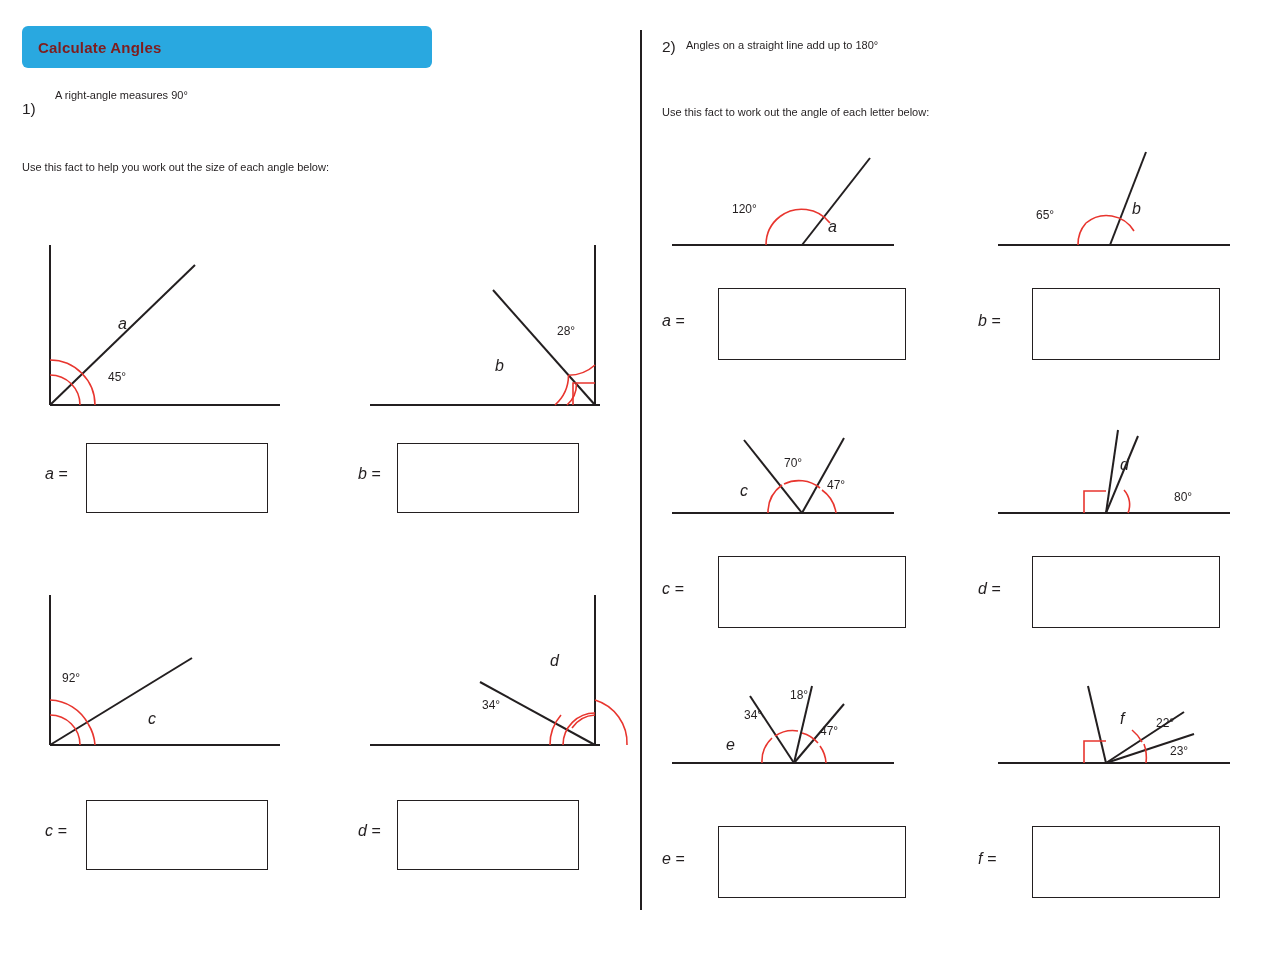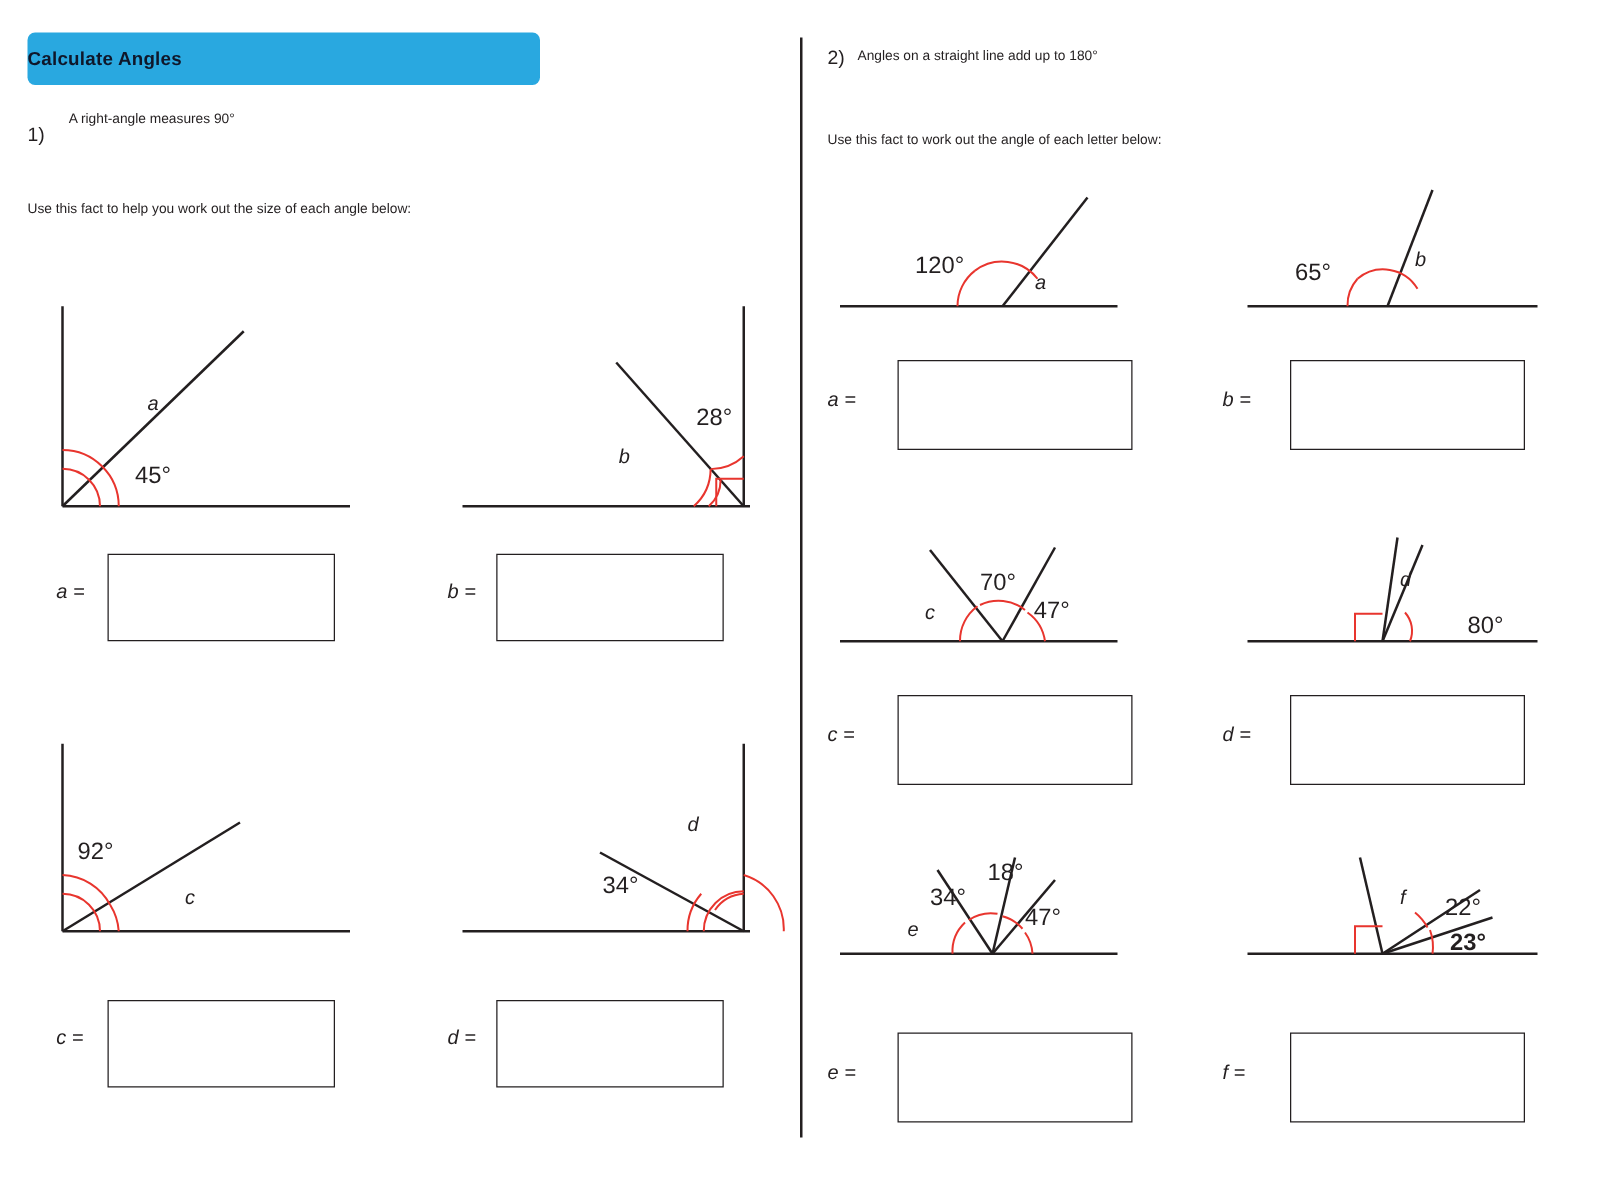--- a/index.html
+++ b/index.html
@@ -26,23 +26,24 @@
     left: 22px;
     top: 26px;
     width: 410px;
     height: 42px;
     background: #29a8e0;
     border-radius: 6px;
     display: flex;
     align-items: center;
   }
   .banner-text {
-    color: #0f172a;
+    color: #7f1d1d;
     font-weight: bold;
     font-size: 15px;
+    margin-left: 16px;
     letter-spacing: 0.2px;
   }
   
   .txt {
     position: absolute;
     font-size: 11px;
     line-height: 1.35;
     white-space: pre;
   }
   .q-num {
@@ -73,21 +74,21 @@
   
   .fig {
     position: absolute;
   }
   .fig svg {
     display: block;
     overflow: visible;
   }
   .lbl {
     position: absolute;
-    font-size: 19px;
+    font-size: 12px;
     white-space: pre;
   }
   .lbl.ital {
     font-style: italic;
     font-size: 16px;
   }
 </style>
 </head>
 <body>
 
@@ -258,18 +259,18 @@
       <line x1="0" y1="95" x2="232" y2="95" stroke="#231f20" stroke-width="2"></line>
       <line x1="108" y1="95" x2="90" y2="18" stroke="#231f20" stroke-width="2"></line>
       <line x1="108" y1="95" x2="186" y2="44" stroke="#231f20" stroke-width="2"></line>
       <line x1="108" y1="95" x2="196" y2="66" stroke="#231f20" stroke-width="2"></line>
       <path d="M 86 95 L 86 73 L 108 73" fill="none" stroke="#e8352e" stroke-width="1.6"></path>
       <path d="M 148 95 A 40 40 0 0 0 146 76" fill="none" stroke="#e8352e" stroke-width="1.6"></path>
       <path d="M 144 74 A 40 40 0 0 0 134 62" fill="none" stroke="#e8352e" stroke-width="1.6"></path>
     </svg>
     <span class="lbl ital" style="left:122px; top:42px;">f</span>
     <span class="lbl" style="left:158px; top:48px;">22°</span>
-    <span class="lbl" style="left:162px; top:76px;font-weight:bold;">23°</span>
+    <span class="lbl" style="left:172px; top:76px;">23°</span>
   </div>
   <div class="ans-label" style="left:978px; top:850px;">f =</div>
   <div class="ans-box" style="left:1032px; top:826px; width:188px; height:72px;"></div>
 
 </div>
 
 </body></html>

